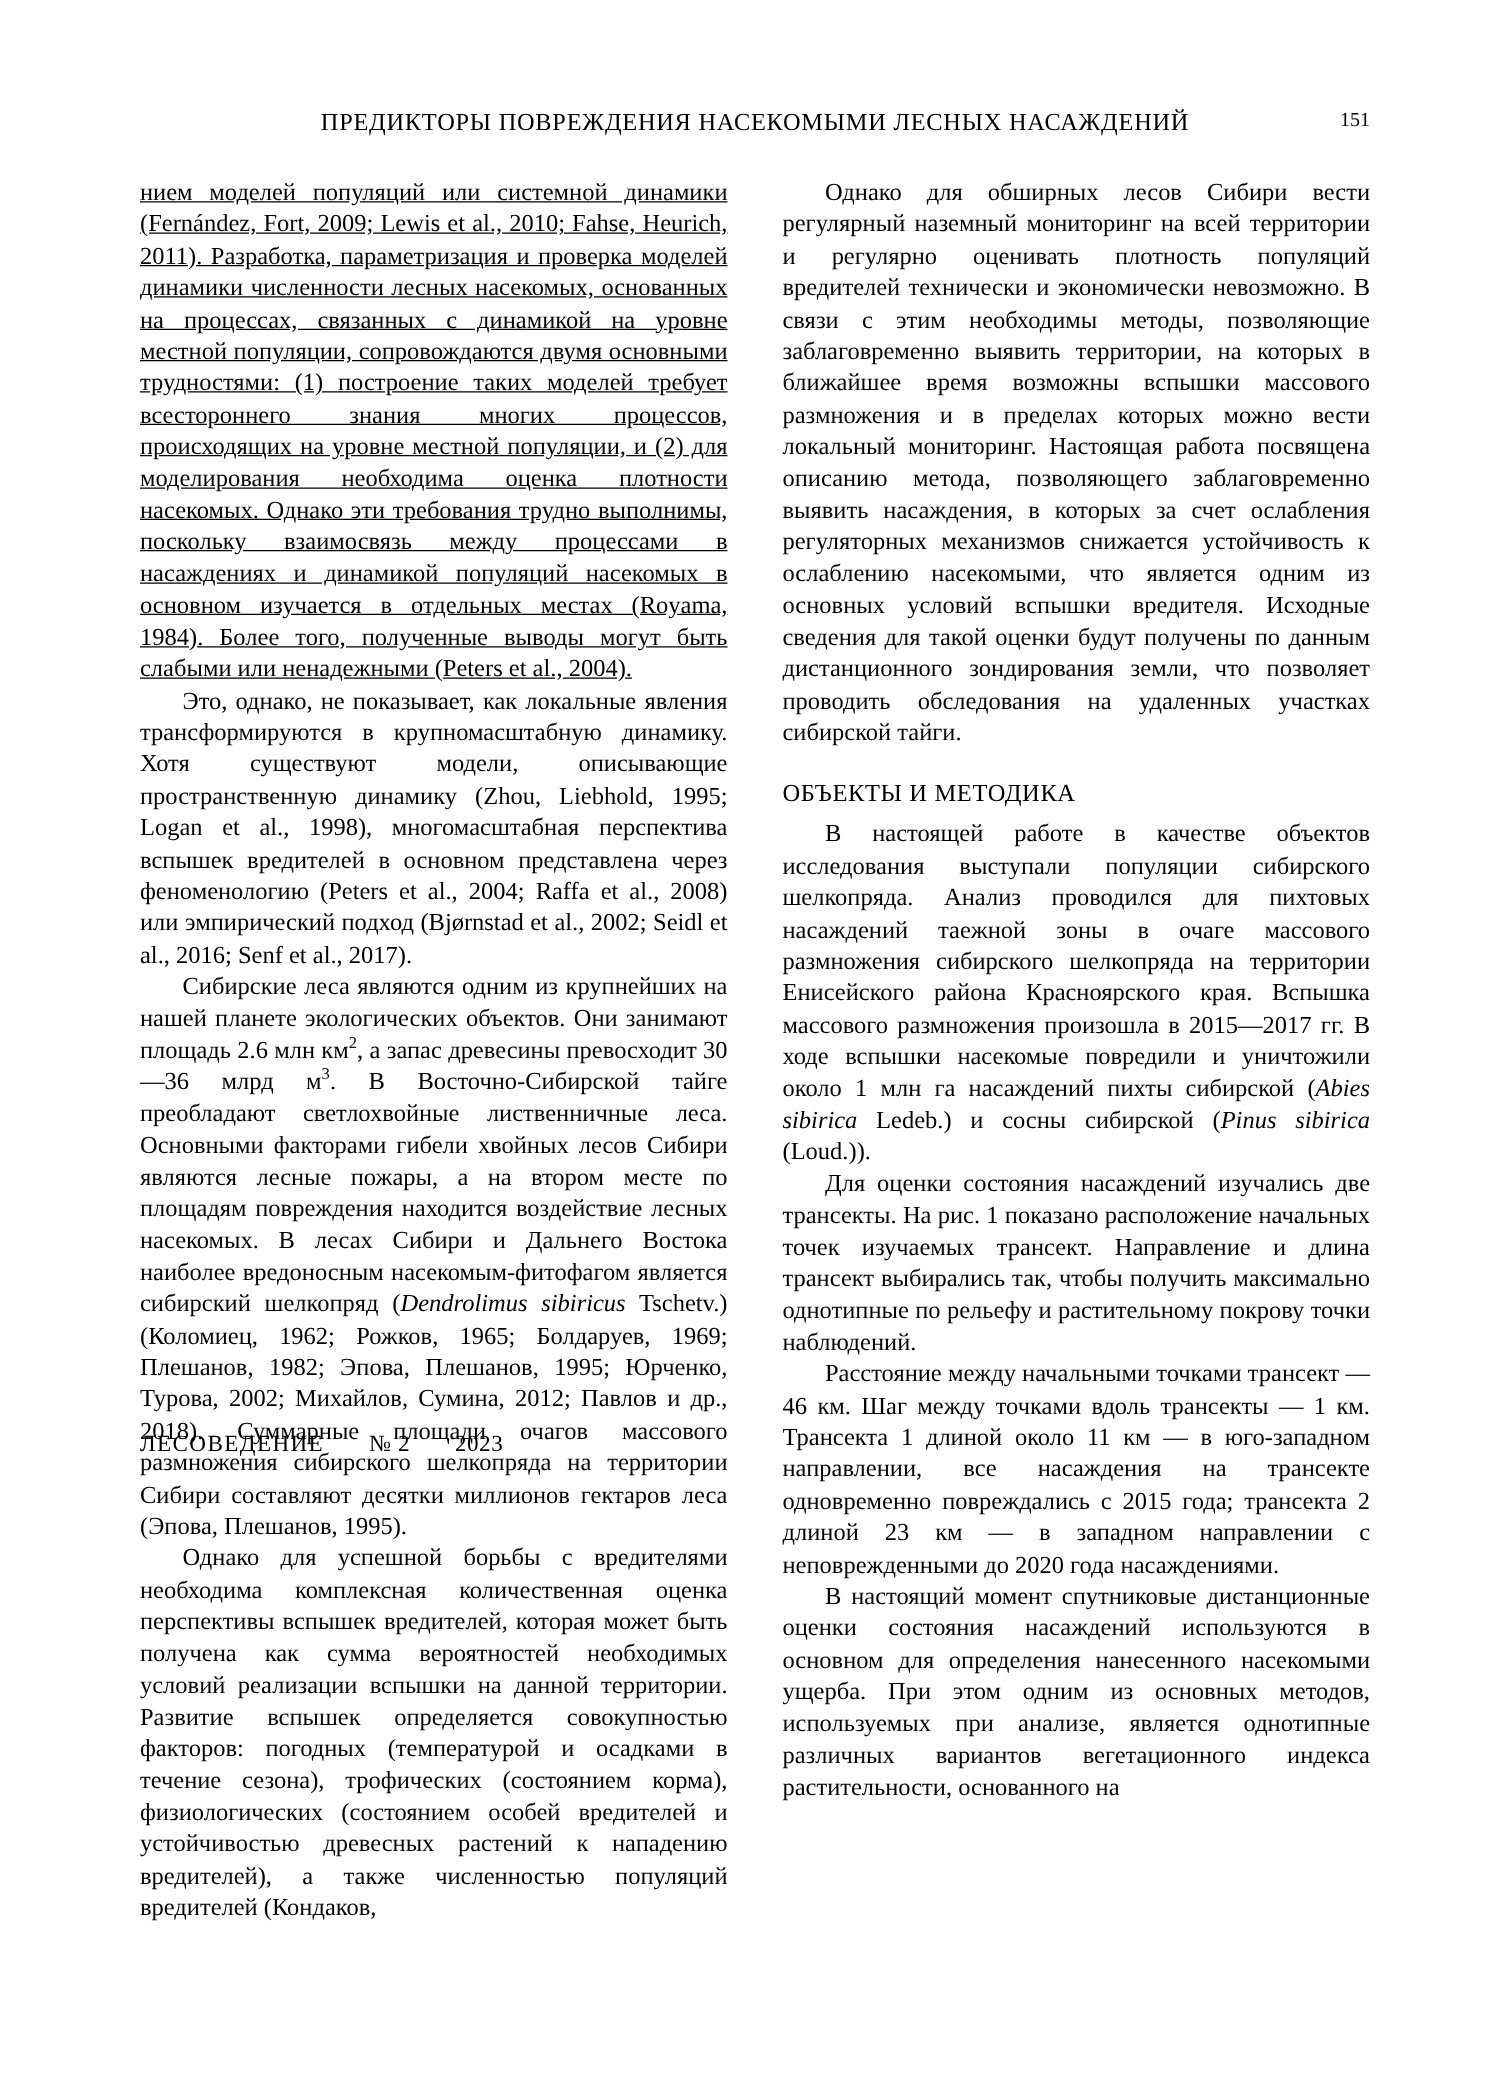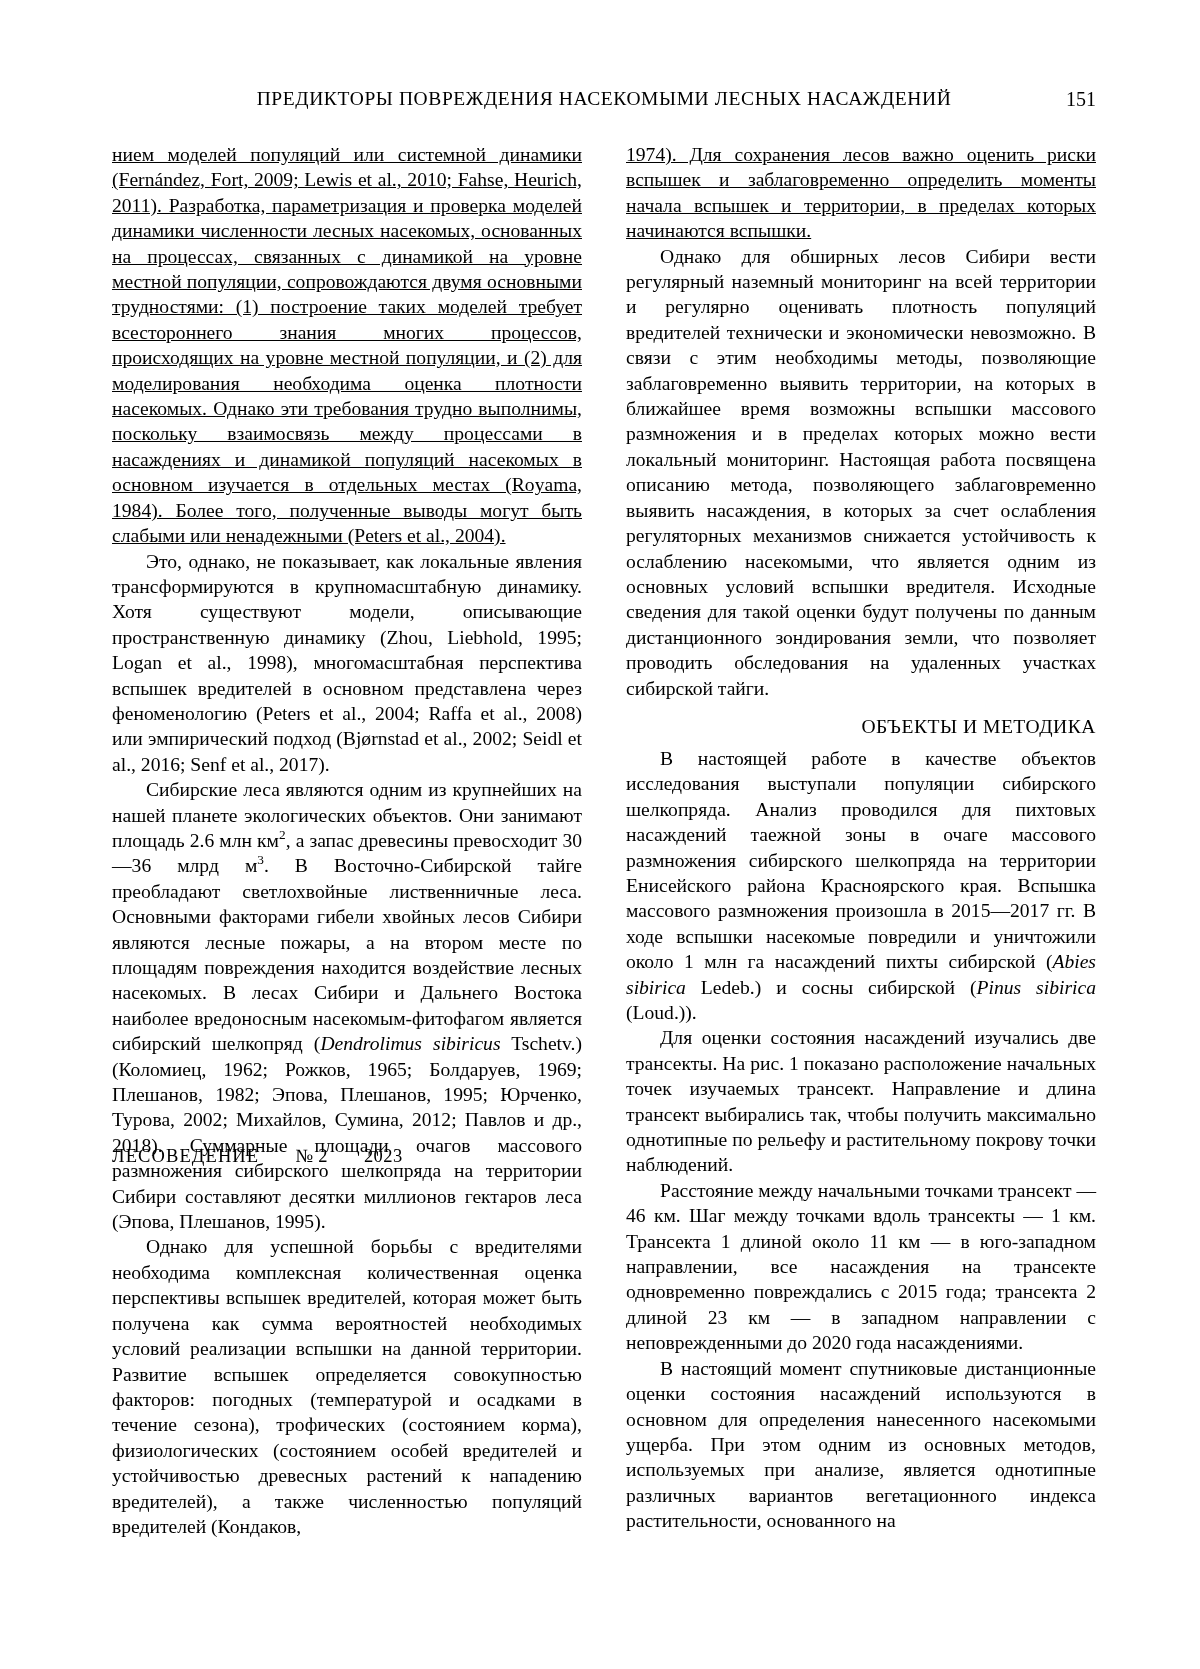--- a/index.html
+++ b/index.html
@@ -33,21 +33,21 @@
   }
   .running-head .rh-title {
     font-size: 19.5px;
     letter-spacing: 0.6px;
     text-align: center;
     white-space: nowrap;
   }
   .running-head .rh-page {
     position: absolute;
     right: 0;
-    font-size: 20px;
+    font-size: 16px;
   }
   .columns {
     display: flex;
     gap: 44px;
     align-items: flex-start;
   }
   .col {
     width: 472px;
   }
   p.para {
@@ -56,23 +56,23 @@
     line-height: 25.4px;
     text-align: justify;
     text-indent: 34px;
     hyphens: manual;
   }
   p.para.noindent {
     text-indent: 0;
     text-decoration: underline;
   }
   .section-head {
-    margin: 15px 0 8px 0;
+    margin: 26px 0 8px 0;
     font-size: 19.6px;
-    text-align: right;
+    text-align: left;
     letter-spacing: 0.5px;
     font-weight: normal;
   }
   .italic { font-style: italic; }
   sup { font-size: 0.68em; vertical-align: super; line-height: 0; }
   .footer {
     position: absolute;
     left: 108px;
     bottom: 56px;
     font-size: 18.5px;
@@ -96,21 +96,20 @@
   <div class="columns">
 
     <div class="col">
       <p class="para noindent">нием моделей популяций или системной динамики (Fernández, Fort, 2009; Lewis et al., 2010; Fahse, Heurich, 2011). Разработка, параметризация и проверка моделей динамики численности лесных насекомых, основанных на процессах, связанных с динамикой на уровне местной популяции, сопровождаются двумя основными трудностями: (1) построение таких моделей требует всестороннего знания многих процессов, происходящих на уровне местной популяции, и (2) для моделирования необходима оценка плотности насекомых. Однако эти требования трудно выполнимы, поскольку взаимосвязь между процессами в насаждениях и динамикой популяций насекомых в основном изучается в отдельных местах (Royama, 1984). Более того, полученные выводы могут быть слабыми или ненадежными (Peters et al., 2004).</p>
       <p class="para">Это, однако, не показывает, как локальные явления трансформируются в крупномасштабную динамику. Хотя существуют модели, описывающие пространственную динамику (Zhou, Liebhold, 1995; Logan et al., 1998), многомасштабная перспектива вспышек вредителей в основном представлена через феноменологию (Peters et al., 2004; Raffa et al., 2008) или эмпирический подход (Bjørnstad et al., 2002; Seidl et al., 2016; Senf et al., 2017).</p>
       <p class="para"><span>Сибирские леса являются одним из крупнейших на нашей планете экологических объектов. Они занимают площадь 2.6 млн км</span><sup>2</sup><span>, а запас древесины превосходит 30—36 млрд м</span><sup>3</sup><span>. В Восточно-Сибирской тайге преобладают светлохвойные лиственничные леса. Основными факторами гибели хвойных лесов Сибири являются лесные пожары, а на втором месте по площадям повреждения находится воздействие лесных насекомых. В лесах Сибири и Дальнего Востока наиболее вредоносным насекомым-фитофагом является сибирский шелкопряд (</span><span class="italic">Dendrolimus sibiricus</span><span> Tschetv.) (Коломиец, 1962; Рожков, 1965; Болдаруев, 1969; Плешанов, 1982; Эпова, Плешанов, 1995; Юрченко, Турова, 2002; Михайлов, Сумина, 2012; Павлов и др., 2018). Суммарные площади очагов массового размножения сибирского шелкопряда на территории Сибири составляют десятки миллионов гектаров леса (Эпова, Плешанов, 1995).</span></p>
       <p class="para">Однако для успешной борьбы с вредителями необходима комплексная количественная оценка перспективы вспышек вредителей, которая может быть получена как сумма вероятностей необходимых условий реализации вспышки на данной территории. Развитие вспышек определяется совокупностью факторов: погодных (температурой и осадками в течение сезона), трофических (состоянием корма), физиологических (состоянием особей вредителей и устойчивостью древесных растений к нападению вредителей), а также численностью популяций вредителей (Кондаков,</p>
     </div>
 
     <div class="col">
-      <p class="para noindent">1974). Для сохранения лесов важно оценить риски вспышек и заблаговременно определить моменты начала вспышек и территории, в пределах которых начинаются вспышки.</p>
       <p class="para">Однако для обширных лесов Сибири вести регулярный наземный мониторинг на всей территории и регулярно оценивать плотность популяций вредителей технически и экономически невозможно. В связи с этим необходимы методы, позволяющие заблаговременно выявить территории, на которых в ближайшее время возможны вспышки массового размножения и в пределах которых можно вести локальный мониторинг. Настоящая работа посвящена описанию метода, позволяющего заблаговременно выявить насаждения, в которых за счет ослабления регуляторных механизмов снижается устойчивость к ослаблению насекомыми, что является одним из основных условий вспышки вредителя. Исходные сведения для такой оценки будут получены по данным дистанционного зондирования земли, что позволяет проводить обследования на удаленных участках сибирской тайги.</p>
       <h2 class="section-head">ОБЪЕКТЫ И МЕТОДИКА</h2>
       <p class="para"><span>В настоящей работе в качестве объектов исследования выступали популяции сибирского шелкопряда. Анализ проводился для пихтовых насаждений таежной зоны в очаге массового размножения сибирского шелкопряда на территории Енисейского района Красноярского края. Вспышка массового размножения произошла в 2015—2017 гг. В ходе вспышки насекомые повредили и уничтожили около 1 млн га насаждений пихты сибирской (</span><span class="italic">Abies sibirica</span><span> Ledeb.) и сосны сибирской (</span><span class="italic">Pinus sibirica</span><span> (Loud.)).</span></p>
       <p class="para">Для оценки состояния насаждений изучались две трансекты. На рис. 1 показано расположение начальных точек изучаемых трансект. Направление и длина трансект выбирались так, чтобы получить максимально однотипные по рельефу и растительному покрову точки наблюдений.</p>
       <p class="para">Расстояние между начальными точками трансект — 46 км. Шаг между точками вдоль трансекты — 1 км. Трансекта 1 длиной около 11 км — в юго-западном направлении, все насаждения на трансекте одновременно повреждались с 2015 года; трансекта 2 длиной 23 км — в западном направлении с неповрежденными до 2020 года насаждениями.</p>
       <p class="para">В настоящий момент спутниковые дистанционные оценки состояния насаждений используются в основном для определения нанесенного насекомыми ущерба. При этом одним из основных методов, используемых при анализе, является однотипные различных вариантов вегетационного индекса растительности, основанного на</p>
     </div>
 
   </div>
 

